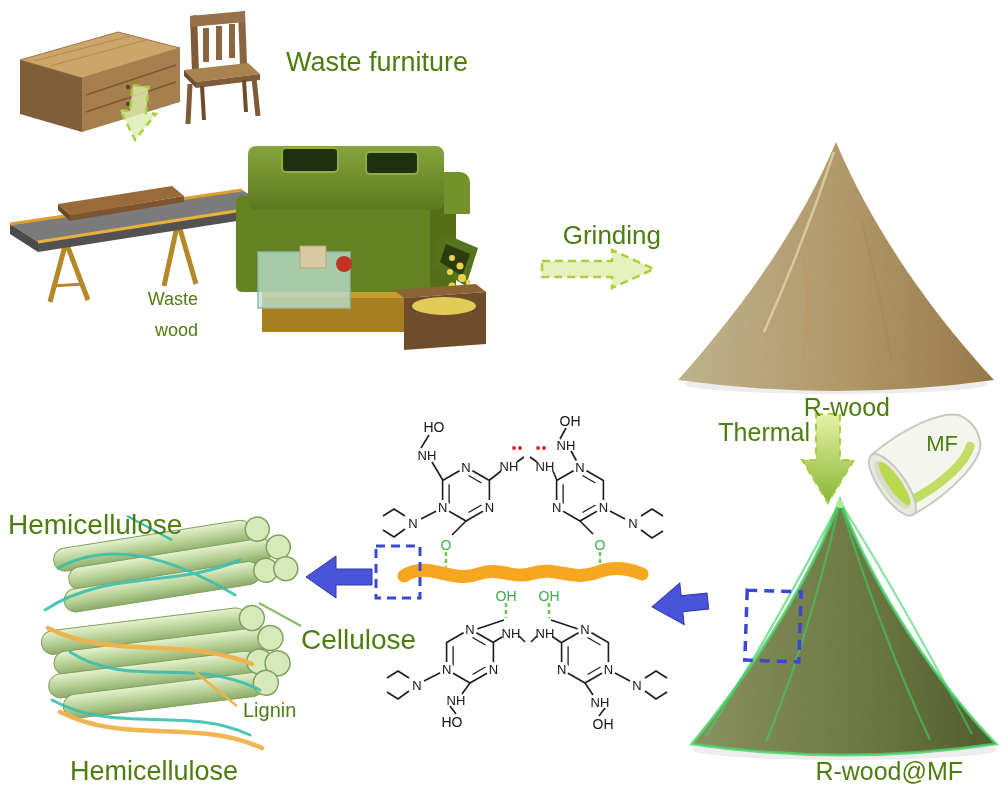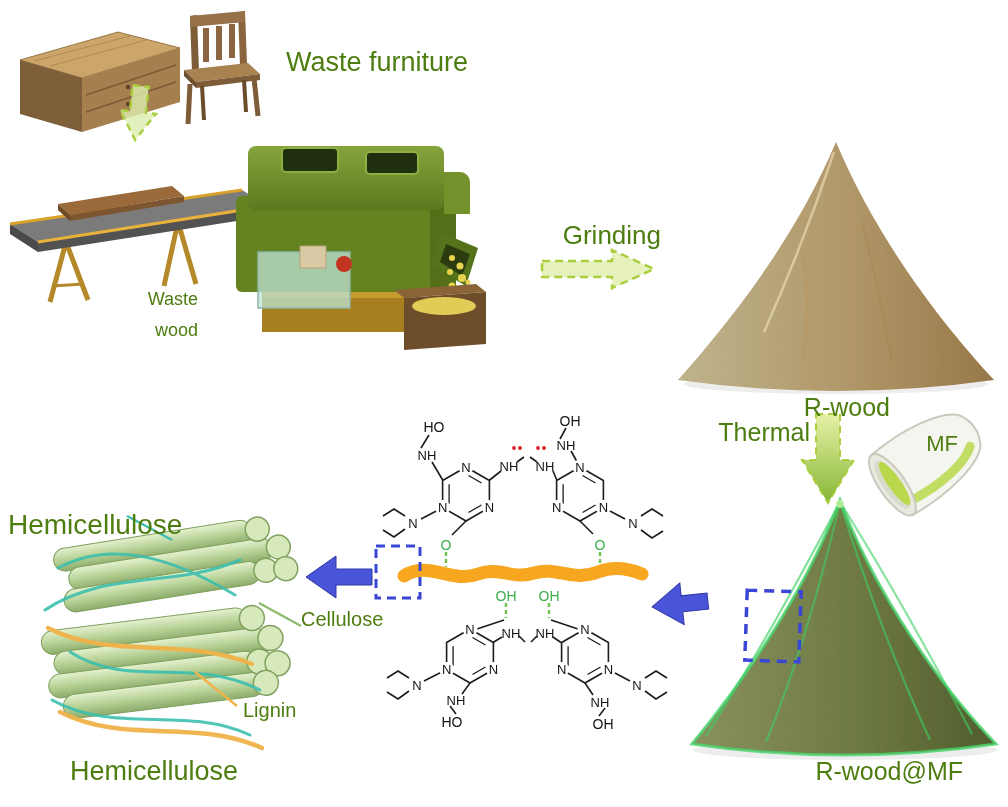--- a/index.html
+++ b/index.html
@@ -326,17 +326,17 @@
 </div>
 
 <div class="lbl center" style="left:906px; top:431px; width:52px; font-size:22px;">MF</div>
 
 <div class="lbl center" style="left:788px; top:757px; width:175px; font-size:25px;">R-wood@MF</div>
 
 <div class="lbl" style="left:70px; top:756px; font-size:27px;">Hemicellulose</div>
 
 <div class="lbl" style="left:8px; top:502px; font-size:28px;margin-top:7px;">Hemicellulose</div>
 
-<div class="lbl" style="left:301px; top:608px; font-size:20px;">Cellulose</div>
+<div class="lbl" style="left:301px; top:624px; font-size:28px;">Cellulose</div>
 
 <div class="lbl" style="left:214px; top:699px; font-size:20px;margin-left:29px;">Lignin</div>
 
 </div>
 
 </body></html>

